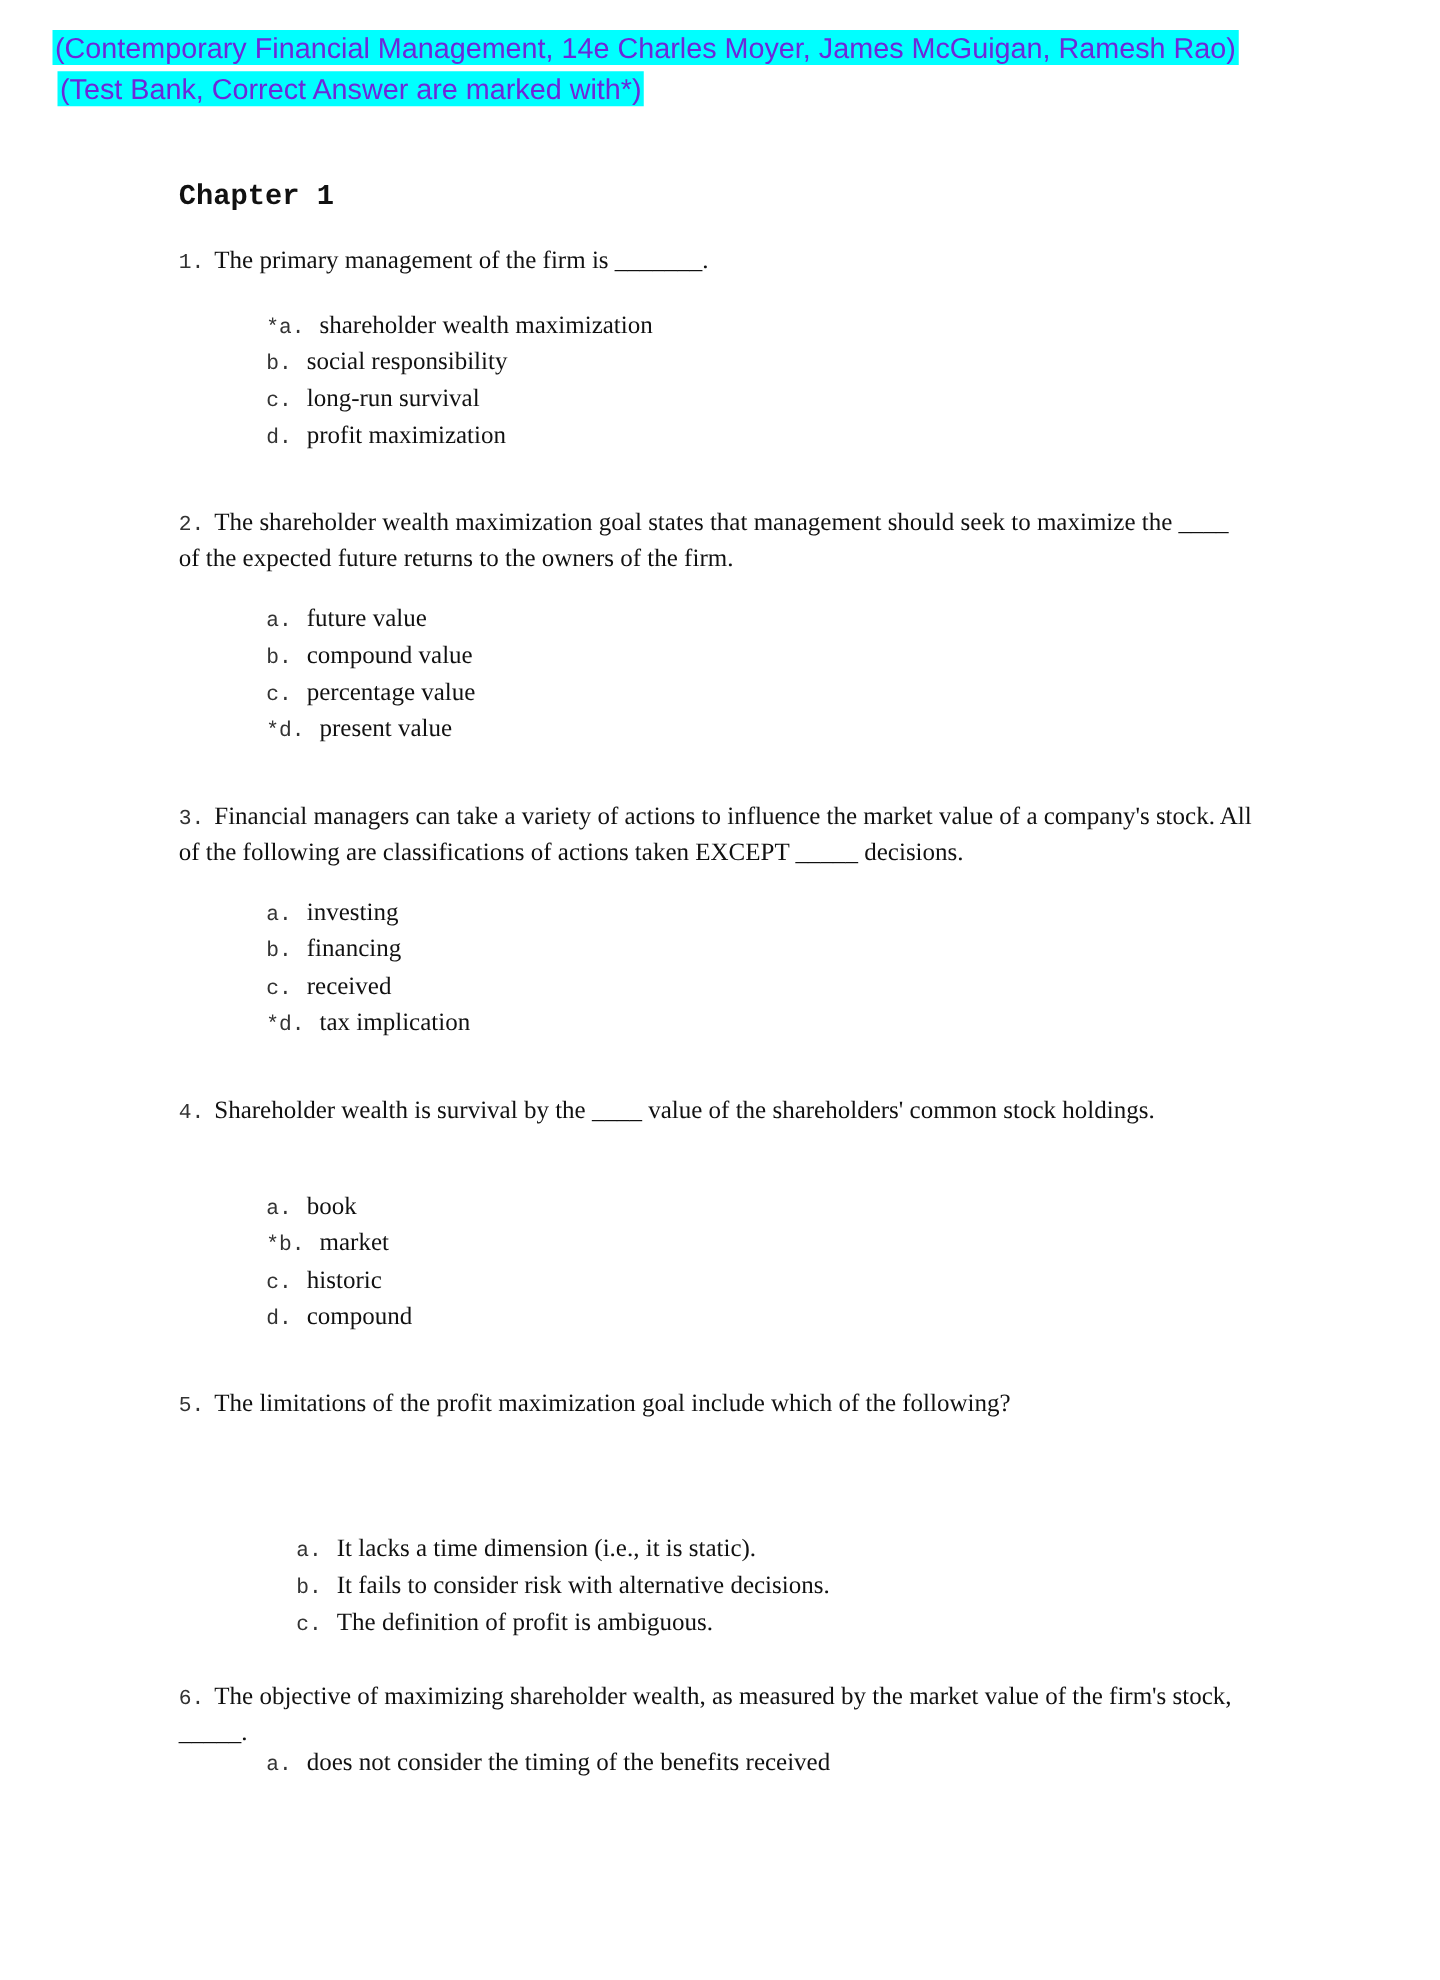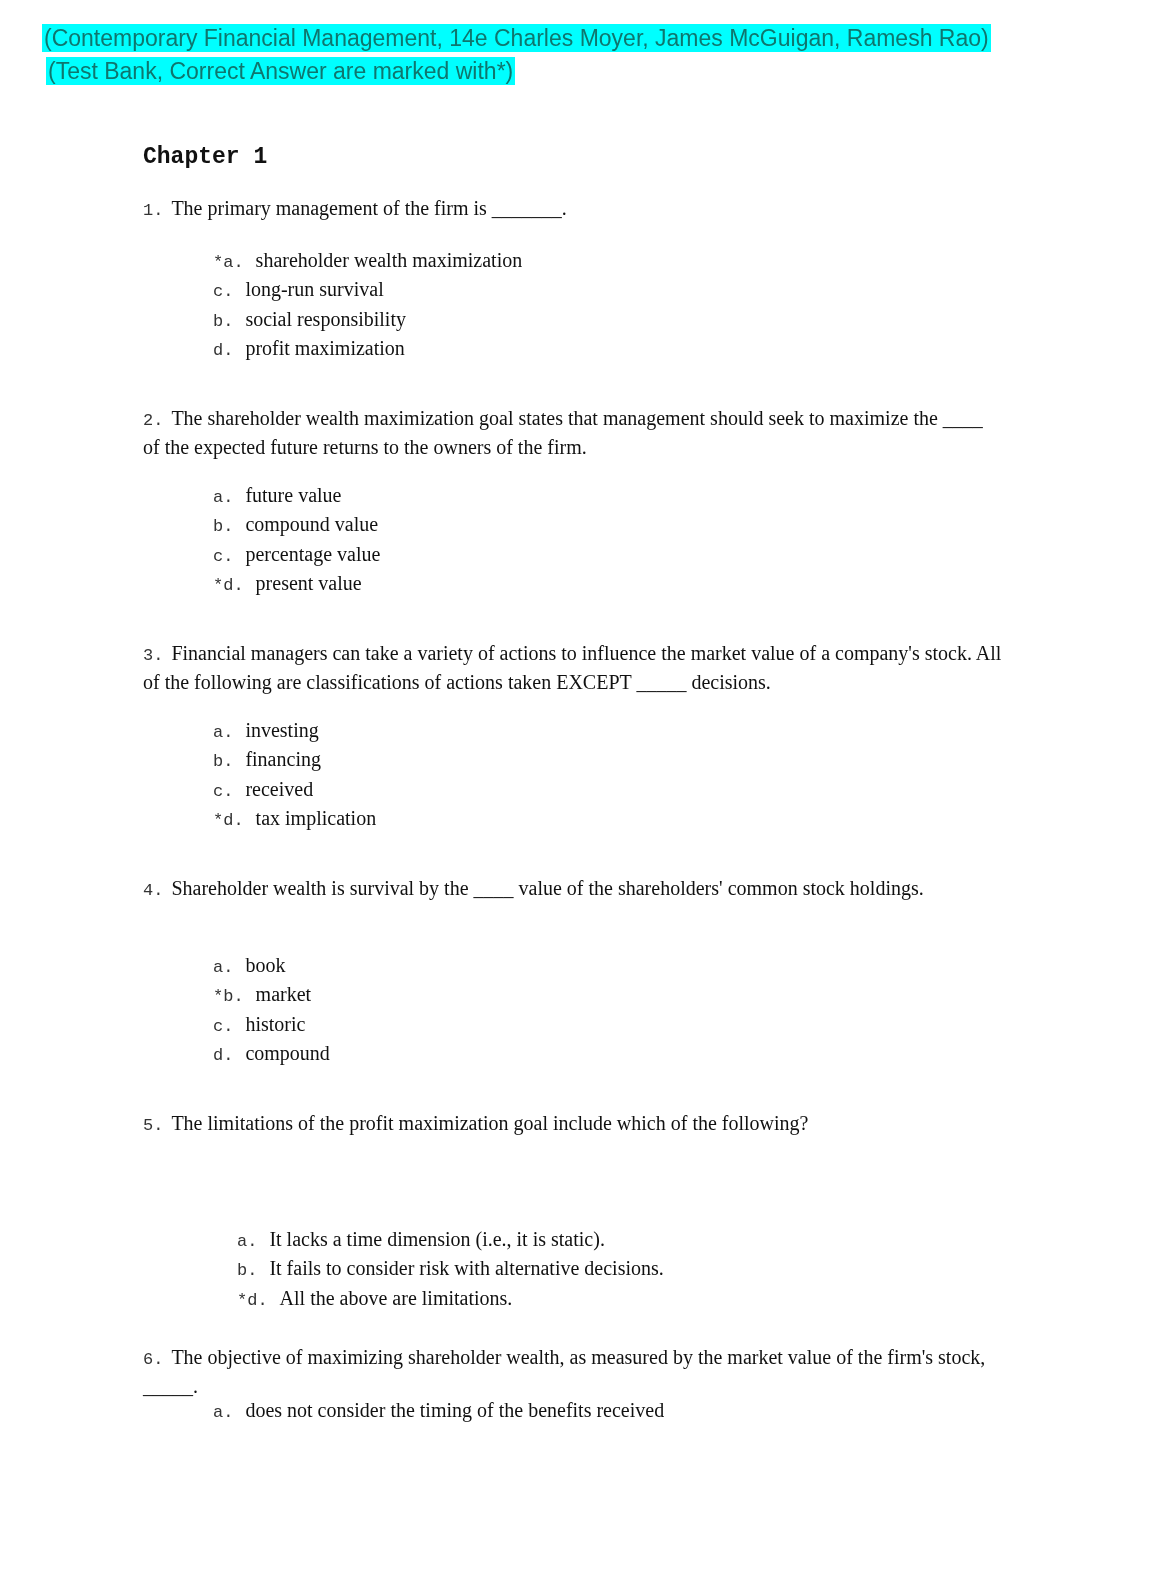--- a/index.html
+++ b/index.html
@@ -13,21 +13,21 @@
       position: relative;
       overflow: hidden;
       color: #111111;
     }
     .header-line {
       position: absolute;
       font-family: "Liberation Sans", sans-serif;
       font-size: 23px;
       line-height: 28px;
       background: #00ffff;
-      color: #0f766e;
+      color: #6d28d9;
       white-space: nowrap;
       padding: 0 2px;
     }
     #hdr1 { left: 42px; top: 24px; }
     #hdr2 { left: 46px; top: 57px; }
 
     .chapter {
       position: absolute;
       left: 143px;
       top: 143px;
@@ -75,22 +75,22 @@
 <div id="hdr1" class="header-line">(Contemporary Financial Management, 14e Charles Moyer, James McGuigan, Ramesh Rao)</div>
 <div id="hdr2" class="header-line">(Test Bank, Correct Answer are marked with*)</div>
 
 <div class="chapter">Chapter 1</div>
 
 <div class="question" style="top:195px;">
   <span class="qnum">1.</span><span>The primary management of the firm is _______.</span>
 </div>
 <div class="options" style="top:247px;">
   <span class="opt"><span class="opt-letter">*a.</span><span>shareholder wealth maximization</span></span>
+  <span class="opt"><span class="opt-letter">b.</span><span>social responsibility</span></span>
   <span class="opt"><span class="opt-letter">c.</span><span>long-run survival</span></span>
-  <span class="opt"><span class="opt-letter">b.</span><span>social responsibility</span></span>
   <span class="opt"><span class="opt-letter">d.</span><span>profit maximization</span></span>
 </div>
 
 <div class="question" style="top:405px;">
   <span class="qnum">2.</span><span>The shareholder wealth maximization goal states that management should seek to maximize the ____ of the expected future returns to the owners of the firm.</span>
 </div>
 <div class="options" style="top:482px;">
   <span class="opt"><span class="opt-letter">a.</span><span>future value</span></span>
   <span class="opt"><span class="opt-letter">b.</span><span>compound value</span></span>
   <span class="opt"><span class="opt-letter">c.</span><span>percentage value</span></span>
@@ -116,21 +116,21 @@
   <span class="opt"><span class="opt-letter">c.</span><span>historic</span></span>
   <span class="opt"><span class="opt-letter">d.</span><span>compound</span></span>
 </div>
 
 <div class="question" style="top:1110px;">
   <span class="qnum">5.</span><span>The limitations of the profit maximization goal include which of the following?</span>
 </div>
 <div class="options" style="top:1226px;margin-left:24px;">
   <span class="opt"><span class="opt-letter">a.</span><span>It lacks a time dimension (i.e., it is static).</span></span>
   <span class="opt"><span class="opt-letter">b.</span><span>It fails to consider risk with alternative decisions.</span></span>
-  <span class="opt"><span class="opt-letter">*d.</span><span>All the above are limitations.</span></span>
+  <span class="opt"><span class="opt-letter">c.</span><span>The definition of profit is ambiguous.</span></span>
 </div>
 
 <div class="question" style="top:1344px;">
   <span class="qnum">6.</span><span>The objective of maximizing shareholder wealth, as measured by the market value of the firm's stock, _____.</span>
 </div>
 <div class="options" style="top:1397px;">
   <span class="opt"><span class="opt-letter">a.</span><span>does not consider the timing of the benefits received</span></span>
 </div>
 
 </body></html>

